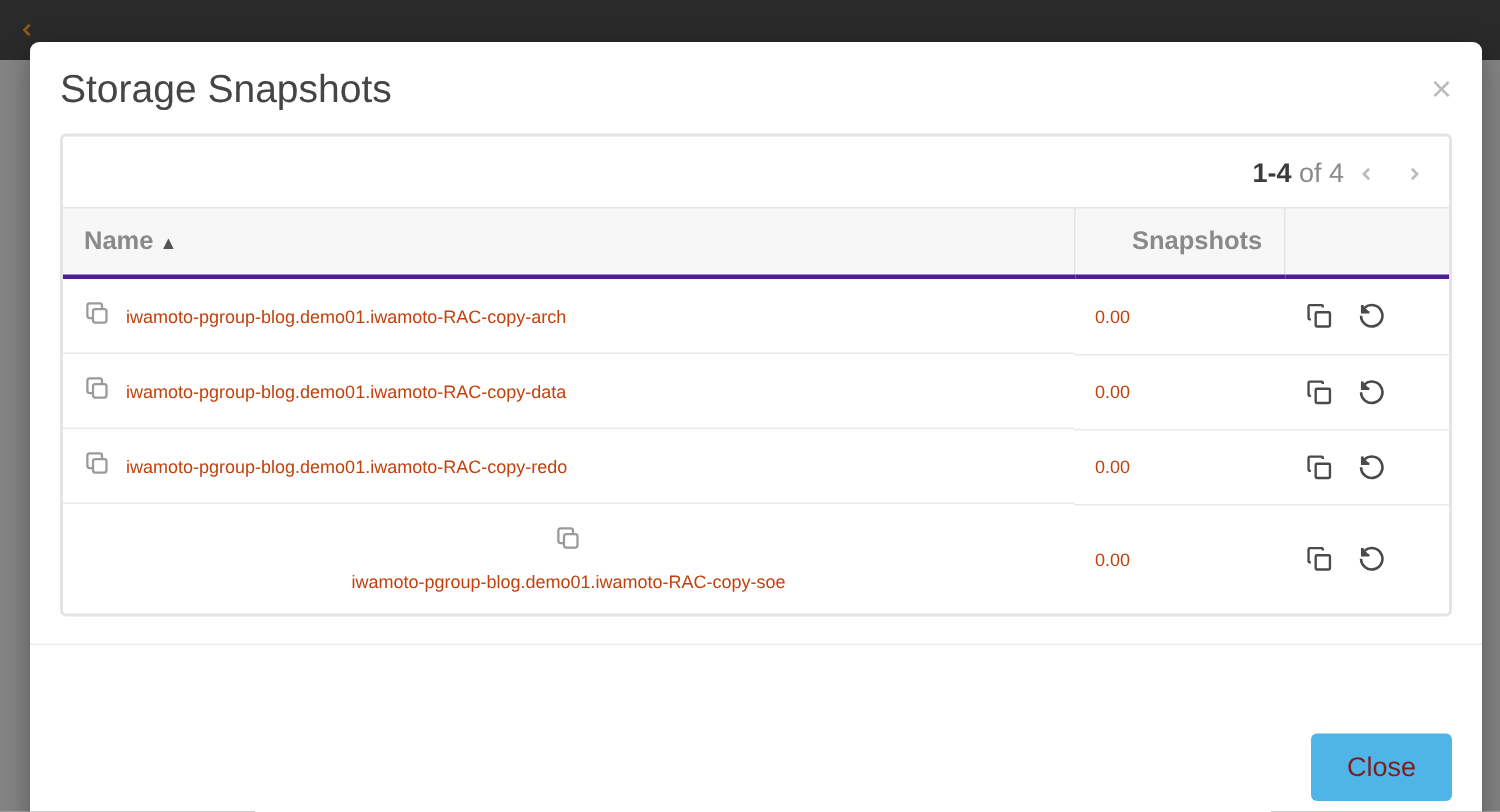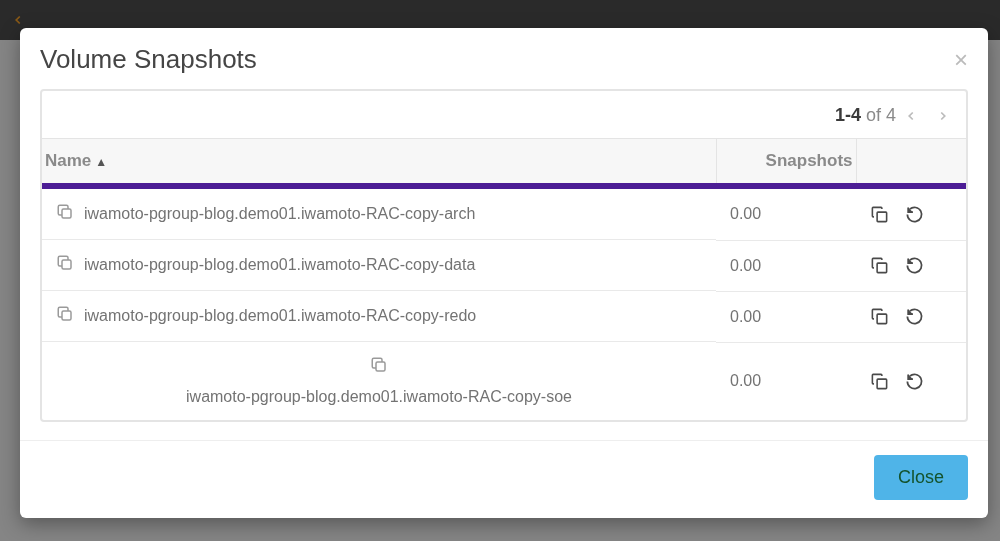--- a/index.html
+++ b/index.html
@@ -24,36 +24,36 @@
     .modal-body { padding: 0 20px 18px 20px; }
     .panel { border: 2px solid #e4e4e4; border-radius: 4px; background: #fff; }
 
     .panel-top { display: flex; justify-content: flex-end; align-items: center; padding: 14px 16px 12px 16px; gap: 8px; }
     .page-info { font-size: 18px; color: #8a8a8a; }
     .page-info b { color: #3a3a3a; font-weight: 700; }
     .pager { display: flex; gap: 18px; }
     .pager-btn { color: #bcbcbc; cursor: pointer; display: flex; align-items: center; }
 
     table { width: 100%; border-collapse: collapse; }
-    thead th { background: #f7f7f7; border-top: 1px solid #e4e4e4; border-bottom: 6px solid #4c1d95; padding: 12px 3px; text-align: left; font-size: 17px; font-weight: 600; color: #8a8a8a; }
+    thead th { background: #f7f7f7; border-top: 1px solid #e4e4e4; border-bottom: 3px solid #4c1d95; padding: 12px 14px; text-align: left; font-size: 17px; font-weight: 600; color: #8a8a8a; }
     thead th:nth-child(2) { text-align: right; width: 140px; border-left: 1px solid #e4e4e4; margin-top: 32px; }
     thead th:nth-child(3) { width: 110px; border-left: 1px solid #e4e4e4; }
     .sort-icon { font-size: 12px; margin-left: 4px; color: #555; }
 
-    tbody td { border-bottom: 1px solid #e9e9e9; padding: 14px 14px; font-size: 16px; color: #737373; }
+    tbody td { border-bottom: 1px solid #e9e9e9; padding: 14px 14px; font-size: 12px; color: #c2410c; }
     tbody tr:last-child td { border-bottom: none; flex-direction: column; }
     td.name-cell { display: flex; align-items: center; gap: 10px; }
     td.snap-cell { text-align: left; padding-right: 22px; }
     td.act-cell { }
     .vol-icon { color: #9a9a9a; flex-shrink: 0; }
     .actions { display: flex; gap: 16px; justify-content: flex-start; align-items: center; }
     .act-btn { color: #4a4a4a; cursor: pointer; display: flex; }
 
     .modal-footer { padding: 14px 20px 18px 20px; border-top: 1px solid #eee; display: flex; justify-content: flex-end; }
-    .btn-close { background: #4fb4e8; color: #14532d; border: none; padding: 12px 24px; font-size: 18px; border-radius: 4px; cursor: pointer; }
+    .btn-close { background: #4fb4e8; color: #7f1d1d; border: none; padding: 12px 24px; font-size: 18px; border-radius: 4px; cursor: pointer; margin-top: 45px; }
   </style>
 </head>
 <body>
 
 <div class="bg-page">
   <div class="bg-title">Storage</div>
   <div class="bg-search">
     <svg width="16" height="16" viewBox="0 0 24 24" fill="none" stroke="#9a9a9a" stroke-width="2">
         <circle cx="10" cy="10" r="7"></circle>
         <line x1="21" y1="21" x2="15" y2="15"></line>
@@ -65,21 +65,21 @@
       <svg width="14" height="14" viewBox="0 0 24 24" fill="none" stroke="#ff9500" stroke-width="3">
           <polyline points="15 18 9 12 15 6"></polyline>
         </svg>
     </div>
   </div>
 </div>
 <div class="bg-overlay"></div>
 
 <div class="modal">
   <div class="modal-header">
-    <div class="modal-title">Volume Snapshots</div>
+    <div class="modal-title">Storage Snapshots</div>
     <div class="modal-close">×</div>
   </div>
 
   <div class="modal-body">
     <div class="panel">
       <div class="panel-top">
         <div class="page-info">
           <b>1-4</b>
           <span>of</span>
           <span>4</span>

